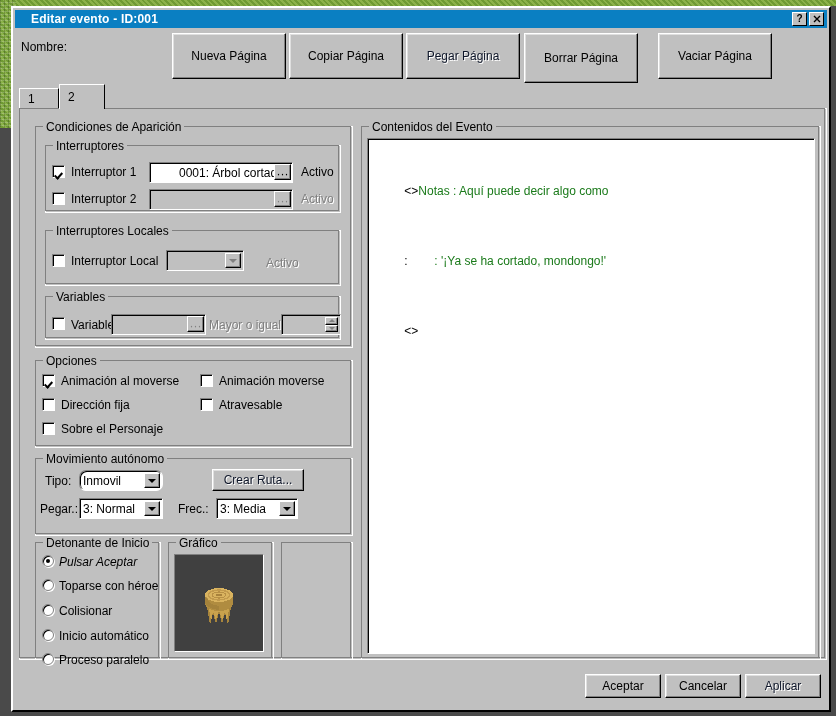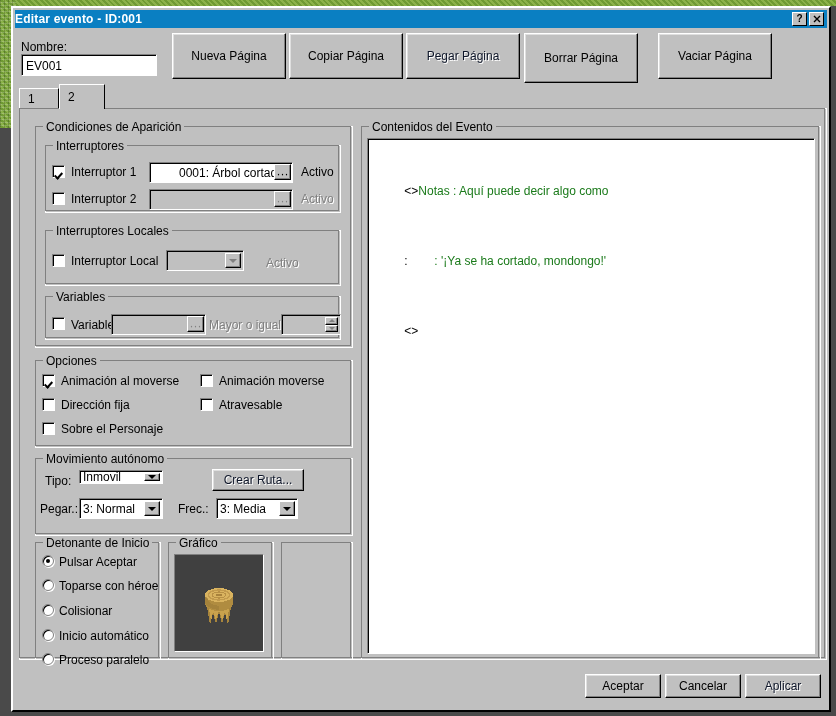--- a/index.html
+++ b/index.html
@@ -38,21 +38,21 @@
     border-bottom:2px solid #000000;
     box-sizing:border-box;
   }
   #titlebar{
     position:absolute;left:2px;top:2px;width:812px;height:18px;
     background:#0a7fc2;
     display:flex;align-items:center;
   }
   #titlebar .title{
     color:#ffffff;font-weight:bold;font-size:12px;
-    margin-left:0;letter-spacing:.2px;white-space:nowrap;
+    margin-left:16px;letter-spacing:.2px;white-space:nowrap;
   }
   .tbbtns{margin-left:auto;display:flex;gap:2px;margin-right:3px;}
   .tbbtn{
     width:15px;height:14px;background:#c0c0c0;
     border-top:1px solid #ffffff;border-left:1px solid #ffffff;
     border-right:1px solid #000;border-bottom:1px solid #000;
     font-size:10px;font-weight:bold;color:#000;
     display:flex;align-items:center;justify-content:center;
     line-height:1;cursor:default;box-sizing:border-box;
   }
@@ -202,23 +202,20 @@
         <span class="tbbtn">?</span>
         <span class="tbbtn">
           <svg width="8" height="8" viewBox="0 0 8 8">
             <path d="M1 1 L7 7 M7 1 L1 7" stroke="#000" stroke-width="1.4" fill="none"></path>
           </svg>
         </span>
       </span>
     </div>
 
     <div class="lbl" style="left:8px;top:32px;">Nombre:</div>
-    <div class="sunken" style="left:8px;top:46px;width:136px;height:22px;">
-      <div style="padding:4px 0 0 4px;font-size:12px;color:#000;">EV001</div>
-    </div>
 
     <div class="btn" style="left:159px;top:25px;width:114px;height:46px;">Nueva Página</div>
     <div class="btn" style="left:276px;top:25px;width:114px;height:46px;">Copiar Página</div>
     <div class="btn disabled" style="left:393px;top:25px;width:114px;height:46px;">Pegar Página</div>
     <div class="btn" style="left:511px;top:25px;width:114px;height:50px;">Borrar Página</div>
     <div class="btn" style="left:629px;top:25px;width:114px;height:46px;margin-left:16px;">Vaciar Página</div>
 
     <div class="tab" style="left:6px;top:80px;width:40px;">
       <span>1</span>
     </div>
@@ -305,21 +302,21 @@
     <div class="cb" style="left:187px;top:390px;"></div>
     <div class="lbl" style="left:206px;top:390px;">Atravesable</div>
     <div class="cb" style="left:29px;top:414px;"></div>
     <div class="lbl" style="left:48px;top:414px;">Sobre el Personaje</div>
 
     <div class="group" style="left:22px;top:450px;width:318px;height:78px;">
       <div class="gborder"></div>
       <div class="glabel">Movimiento autónomo</div>
     </div>
     <div class="lbl" style="left:32px;top:466px;">Tipo:</div>
-    <div class="combo" style="left:66px;top:462px;width:84px;height:14px;">
+    <div class="combo" style="left:66px;top:462px;width:84px;height:21px;border-radius:7px;">
       <span class="cval">Inmovil</span>
       <span class="arrow">
           <i></i>
         </span>
     </div>
     <div class="btn disabled" style="left:199px;top:461px;width:92px;height:22px;">Crear Ruta...</div>
     <div class="lbl" style="left:27px;top:494px;">Pegar.:</div>
     <div class="combo" style="left:66px;top:490px;width:84px;height:21px;">
       <span class="cval">3: Normal</span>
       <span class="arrow">
@@ -332,21 +329,21 @@
       <span class="arrow">
           <i></i>
         </span>
     </div>
 
     <div class="group" style="left:22px;top:534px;width:126px;height:118px;">
       <div class="gborder"></div>
       <div class="glabel">Detonante de Inicio</div>
     </div>
     <div class="rb checked" style="left:29px;top:547px;"></div>
-    <div class="lbl" style="left:46px;top:547px;">Pulsar Aceptar</div>
+    <div class="lbl" style="left:46px;top:547px;font-style:italic;">Pulsar Aceptar</div>
     <div class="rb" style="left:29px;top:571px;"></div>
     <div class="lbl" style="left:46px;top:571px;">Toparse con héroe</div>
     <div class="rb" style="left:29px;top:596px;"></div>
     <div class="lbl" style="left:46px;top:596px;">Colisionar</div>
     <div class="rb" style="left:29px;top:621px;"></div>
     <div class="lbl" style="left:46px;top:621px;">Inicio automático</div>
     <div class="rb" style="left:29px;top:645px;"></div>
     <div class="lbl" style="left:46px;top:645px;">Proceso paralelo</div>
 
     <div class="group" style="left:155px;top:534px;width:106px;height:118px;">

